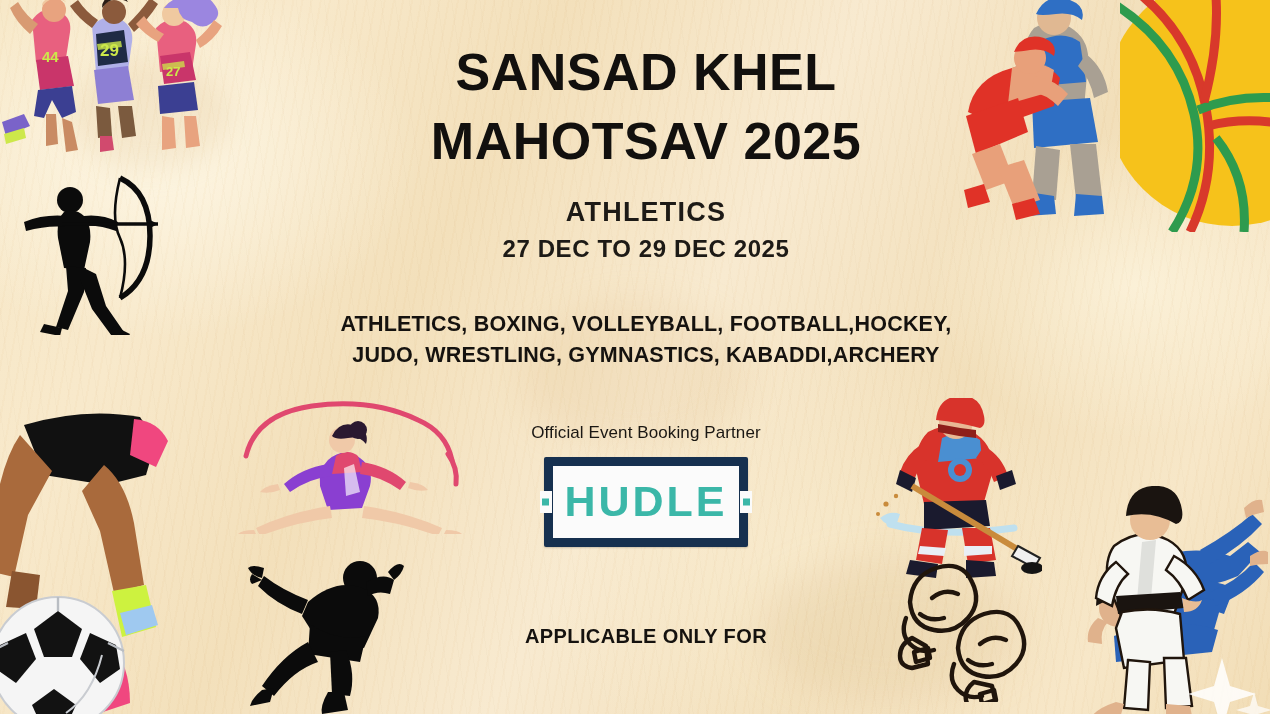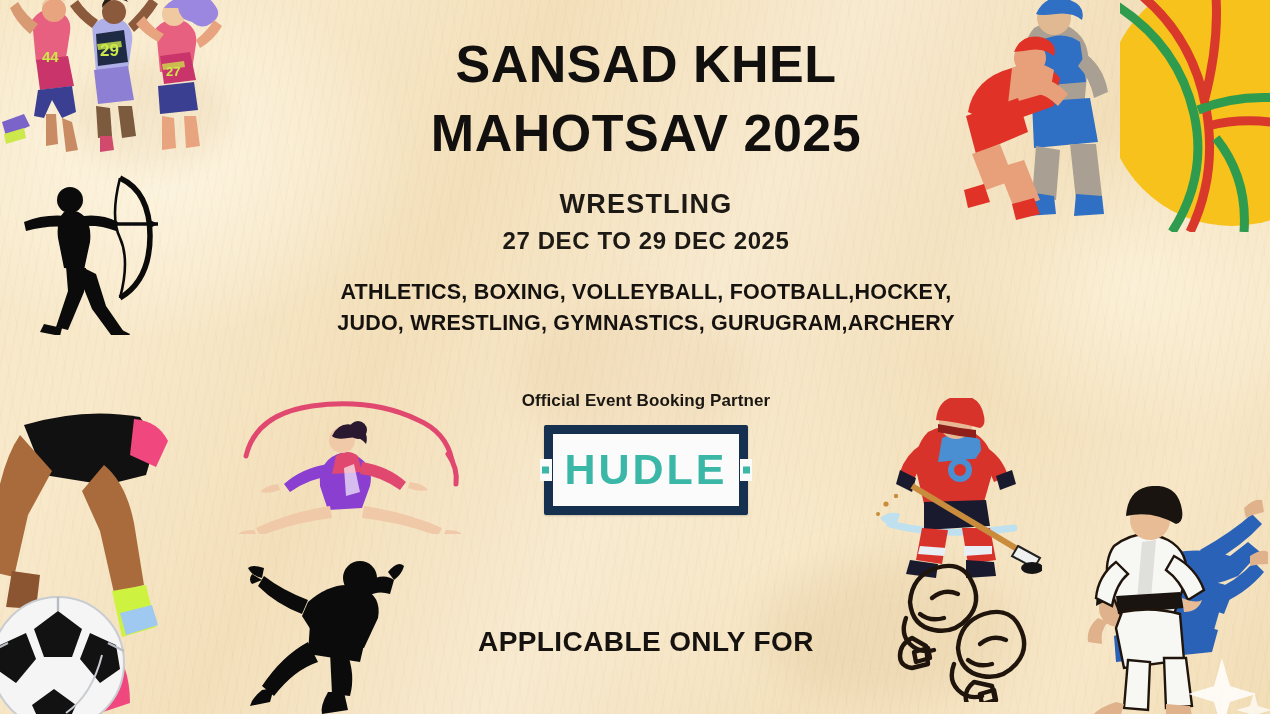--- a/index.html
+++ b/index.html
@@ -42,21 +42,21 @@
   .center-col {
     position: absolute;
     left: 50%;
     transform: translateX(-50%);
     top: 0;
     width: 760px;
     text-align: center;
     z-index: 6;
   }
   .title {
-    margin: 8px;
+    margin: 16px;
     padding-top: 22px;
     font-size: 52px;
     font-weight: 800;
     letter-spacing: 0.5px;
     line-height: 1.33;
     color: #12100e;
   }
   .title .l2 { display: block; text-align: center; }
   .city {
     margin: 18px 0 0 0;
@@ -68,33 +68,33 @@
   }
   .dates {
     margin: 2px 0 0 0;
     font-size: 24px;
     font-weight: 800;
     letter-spacing: 0.6px;
     color: #1d1a16;
     line-height: 1.35;
   }
   .sports {
-    margin: 20px auto 0 auto;
+    margin: 44px auto 0 auto;
     width: 700px;
     font-size: 21.5px;
     font-weight: 700;
     letter-spacing: 0.2px;
     line-height: 1.45;
     color: #15120f;
   }
   .sports span { display: block; }
   .partner {
     margin: 52px 0 0 0;
     font-size: 17px;
-    font-weight: 700;
+    font-weight: 400;
     letter-spacing: 0.1px;
     color: #1a1713;
   }
 
   
   .logo-wrap {
     margin: 14px auto 0 auto;
     position: relative;
     width: 204px;
     height: 90px;
@@ -143,21 +143,21 @@
   .notch-tab.left { left: -2px; }
   .notch-tab.right { right: -2px; }
 
   .applicable {
     position: absolute;
     left: 50%;
     transform: translateX(-50%);
     top: 622px;
     width: 620px;
     text-align: center;
-    font-size: 28px;
+    font-size: 20px;
     font-weight: 800;
     letter-spacing: 0.4px;
     line-height: 1.45;
     color: #15120f;
     z-index: 6;
   }
   .applicable span { display: block; }
 
   
   .art { position: absolute; z-index: 2; }
@@ -422,25 +422,25 @@
       <path d="M98 112 q10 24 4 46 l-18 -2 -2 -42z"></path>
       <path d="M80 154 q-8 14 -6 22 l26 -4 -4 -18z"></path>
     </g>
   </svg>
 
   <div class="center-col">
     <h1 class="title">
       <span>SANSAD KHEL</span>
       <span class="l2">MAHOTSAV 2025</span>
     </h1>
-    <p class="city">WRESTLING</p>
+    <p class="city">ATHLETICS</p>
     <p class="dates">27 DEC TO 29 DEC 2025</p>
     <p class="sports">
       <span>ATHLETICS, BOXING, VOLLEYBALL, FOOTBALL,HOCKEY,</span>
-      <span>JUDO, WRESTLING, GYMNASTICS, GURUGRAM,ARCHERY</span>
+      <span>JUDO, WRESTLING, GYMNASTICS, KABADDI,ARCHERY</span>
     </p>
     <p class="partner">Official Event Booking Partner</p>
 
     <div class="logo-wrap">
       <div class="logo-box"></div>
       <div class="logo-inner">
         <span class="logo-text">HUDLE</span>
       </div>
       <span class="notch left"></span>
       <span class="notch right"></span>

